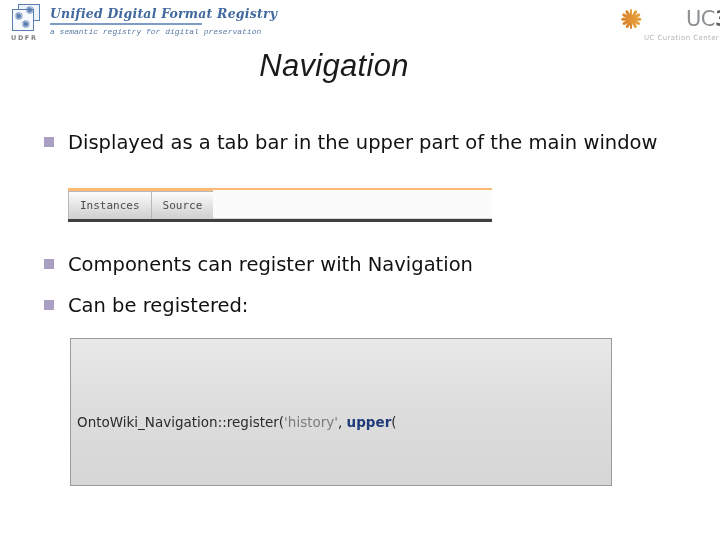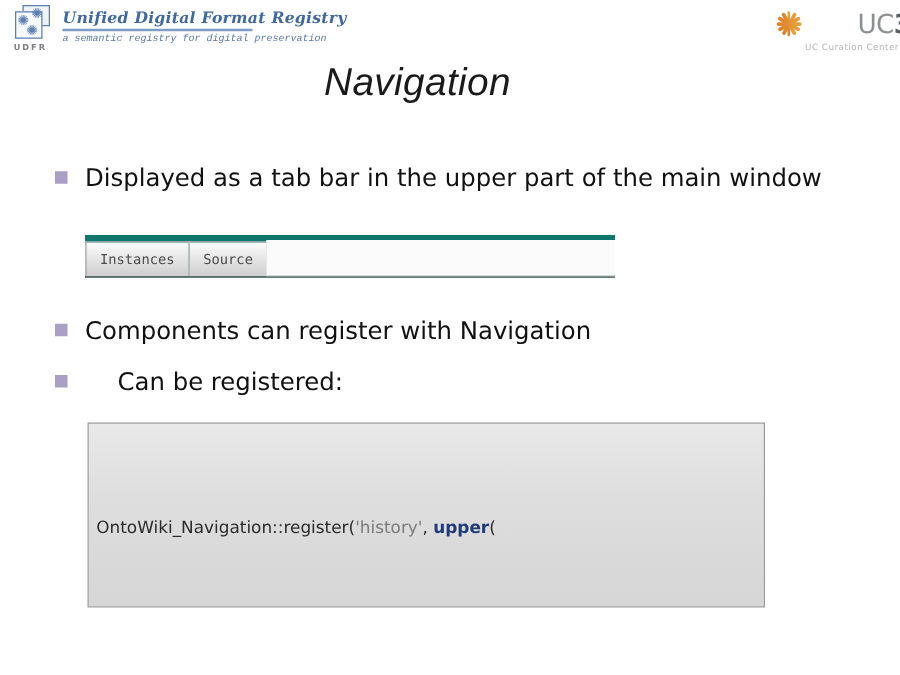--- a/index.html
+++ b/index.html
@@ -183,31 +183,31 @@
     height: 10px;
     background: #a9a0c4;
     display: inline-block;
     flex: 0 0 auto;
     margin-right: 14px;
     position: relative;
     top: -2px;
   }
   .b1 { top: 131px; }
   .b2 { top: 253px; }
-  .b3 { top: 294px; gap: 26px; }
+  .b3 { top: 294px; }
 
   
   .tabbar-shot {
     position: absolute;
     left: 68px;
     top: 188px;
     width: 424px;
     height: 34px;
-    background: #0f766e;
-    border-bottom: 1px solid #404040;
+    background: #fdba74;
+    border-bottom: 3px solid #404040;
     box-sizing: border-box;
     display: flex;
     align-items: flex-end;
     font-family: "DejaVu Sans Mono", "Liberation Mono", monospace;
   }
   .tab {
     height: 28px;
     line-height: 28px;
     padding: 0 11px;
     font-size: 11px;

